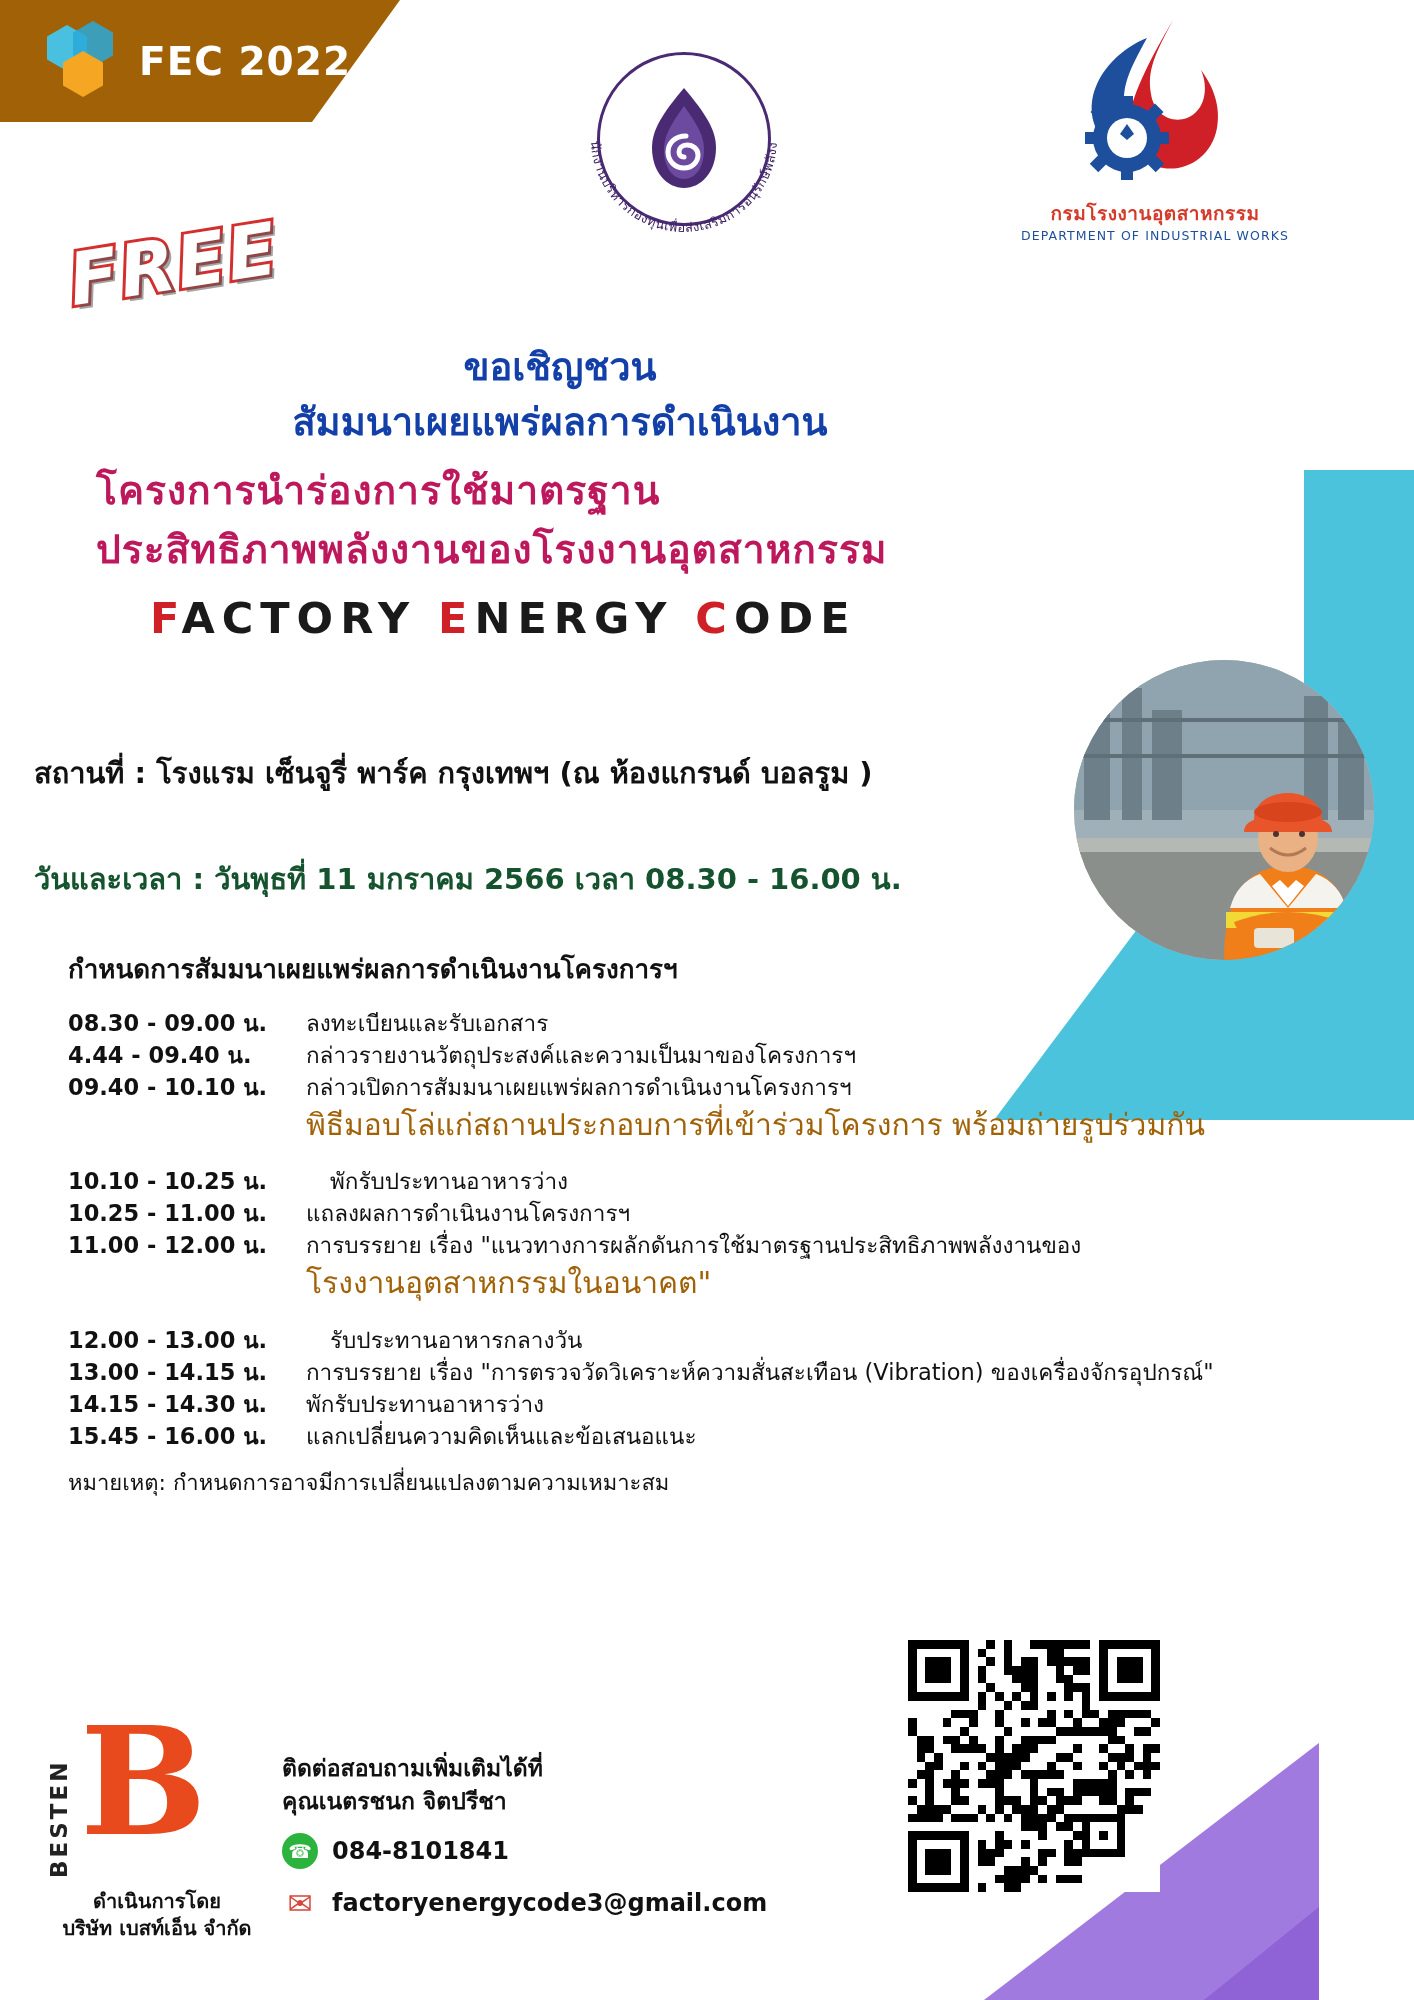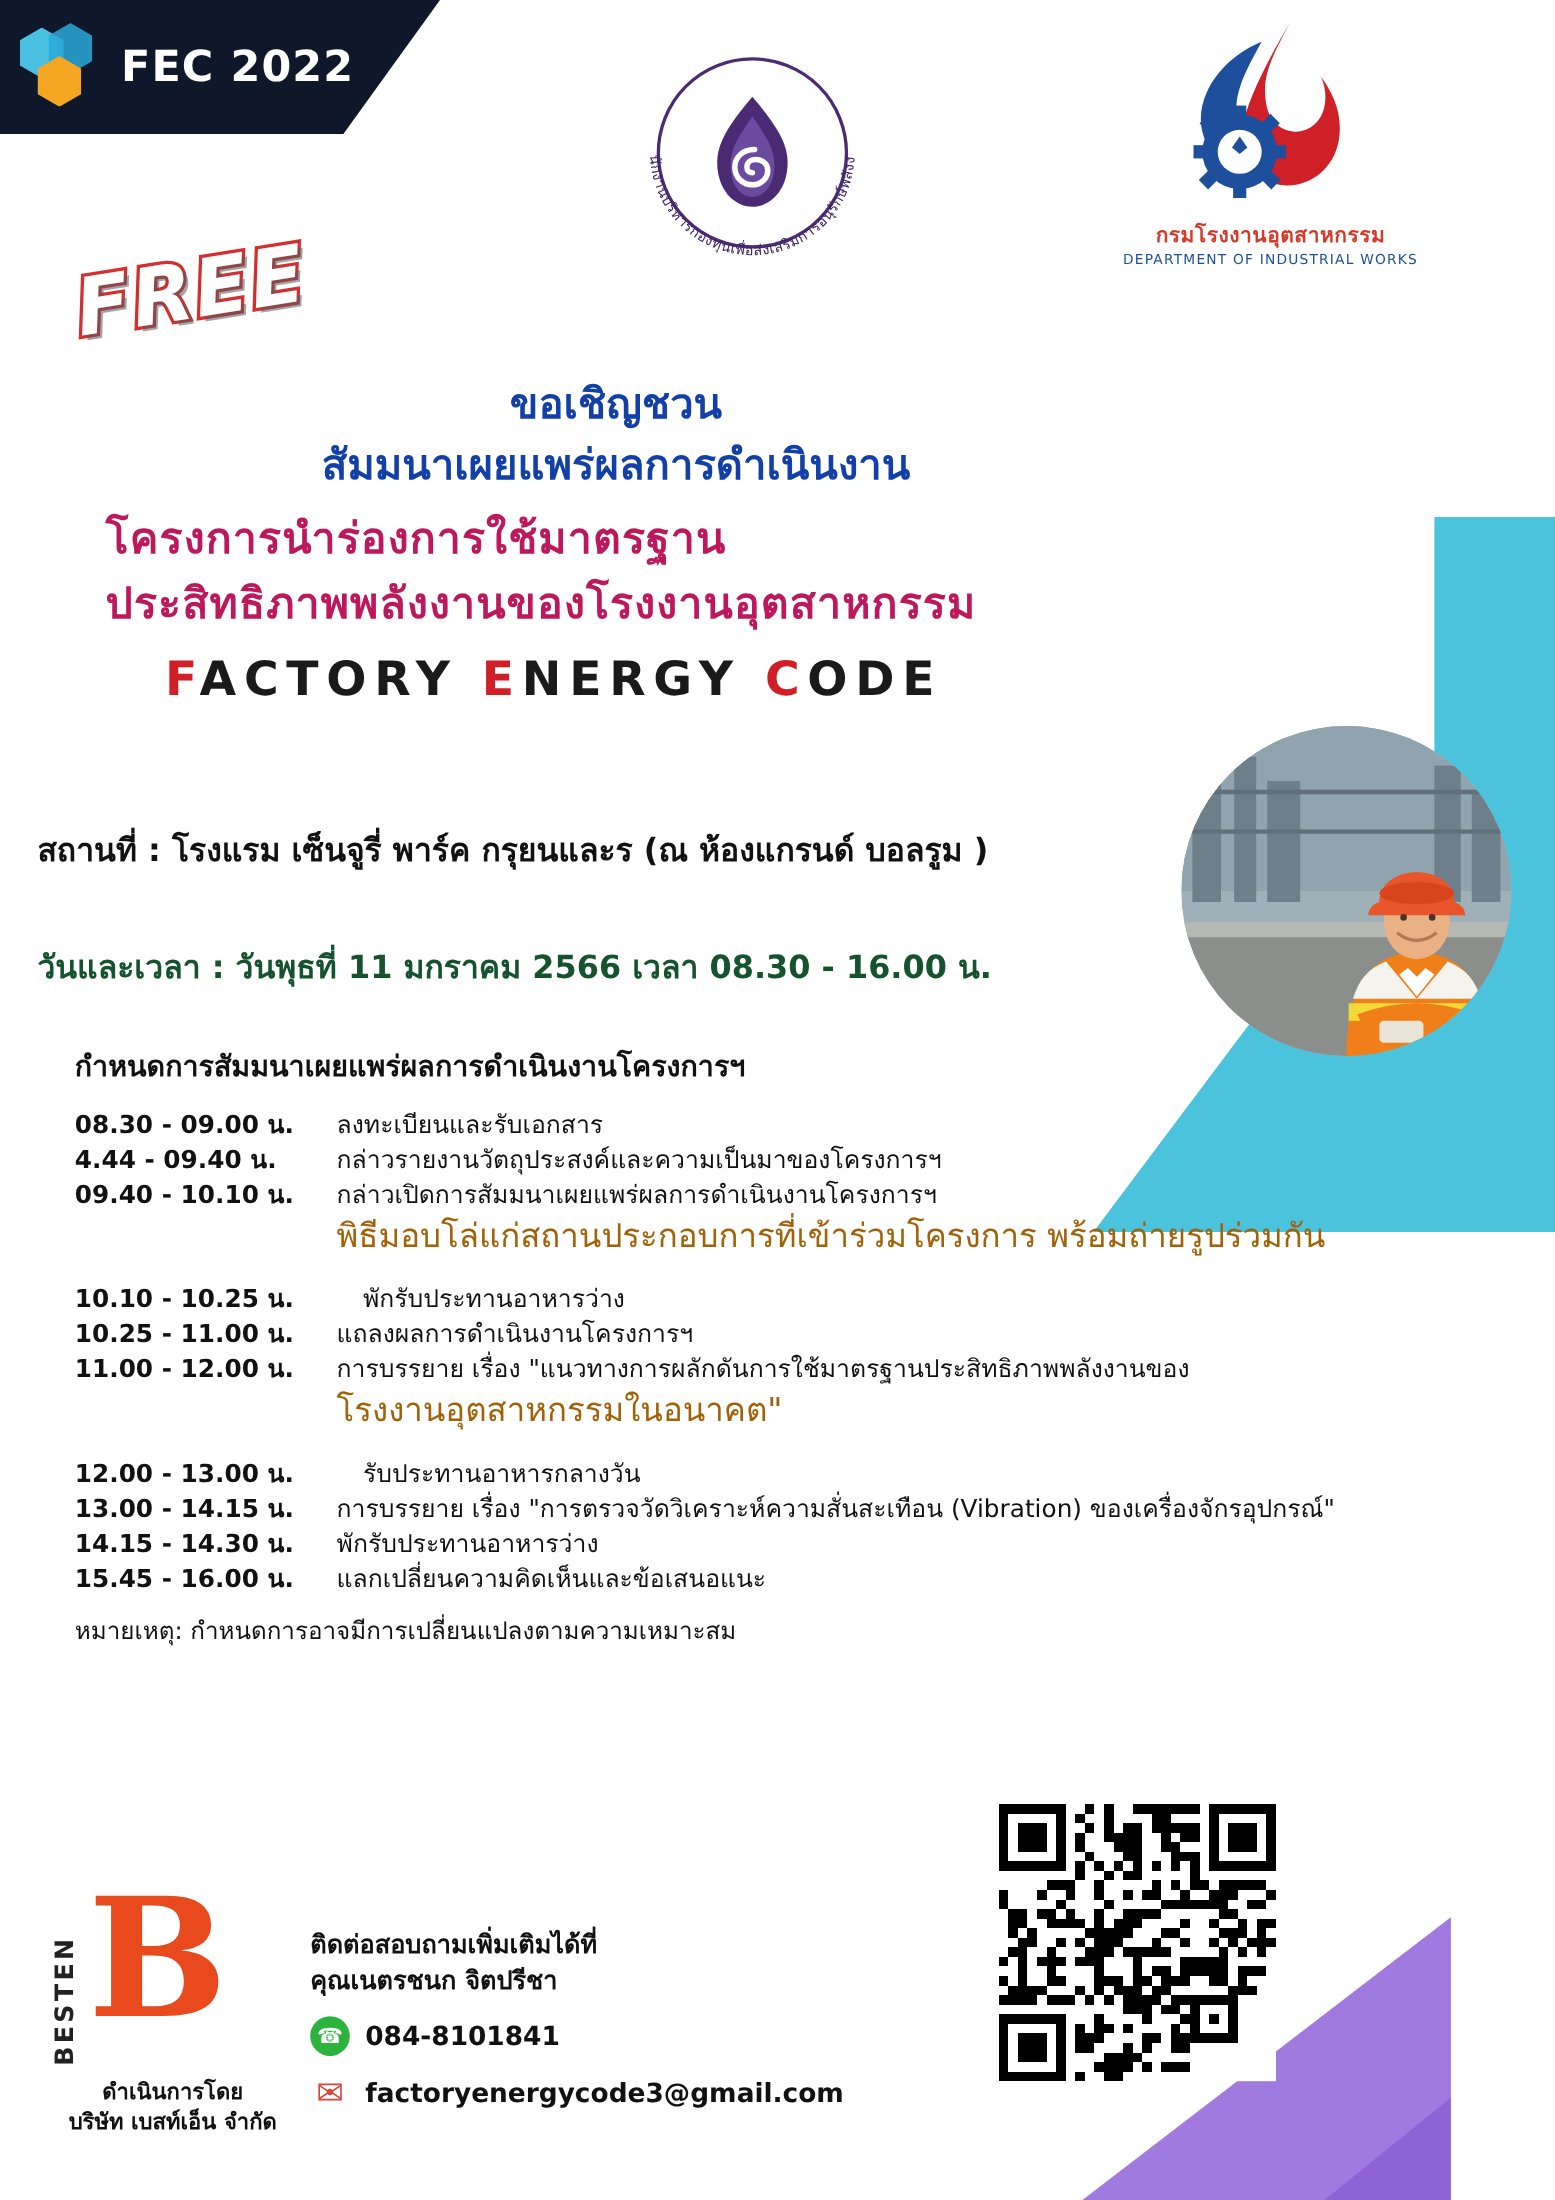--- a/index.html
+++ b/index.html
@@ -50,25 +50,26 @@
     width: 95px; height: 330px;
     background: #ffffff;
     z-index: 0;
   }
 
   
   .top-banner {
     position: absolute;
     top: 0; left: 0;
     width: 400px; height: 122px;
-    background: #0f172a;
+    background: #a16207;
     clip-path: polygon(0 0, 100% 0, 78% 100%, 0 100%);
     z-index: 3;
     display: flex;
     align-items: center;
+    padding-left: 29px;
   }
   .banner-logo {
     position: relative;
     width: 86px; height: 80px;
     margin-left: 18px;
     flex: none;
   }
   .hex {
     position: absolute;
     width: 40px; height: 46px;
@@ -459,21 +460,21 @@
       <path d="M196 188 q18 14 36 0" stroke="#b07a55" stroke-width="3" fill="none"></path>
       <circle cx="202" cy="174" r="3" fill="#4a332a"></circle>
       <circle cx="228" cy="174" r="3" fill="#4a332a"></circle>
 
       <path d="M160 262 q54 -20 108 0 q-6 22 -54 22 q-48 0 -54 -22 z" fill="#f07f1a"></path>
       <rect x="180" y="268" width="40" height="20" rx="4" fill="#e8e4d8"></rect>
     </g>
   </svg>
 </div>
 
-<div class="venue">สถานที่ : โรงแรม เซ็นจูรี่ พาร์ค กรุยนและร (ณ ห้องแกรนด์ บอลรูม )</div>
+<div class="venue">สถานที่ : โรงแรม เซ็นจูรี่ พาร์ค กรุงเทพฯ (ณ ห้องแกรนด์ บอลรูม )</div>
 <div class="datetime">วันและเวลา : วันพุธที่ 11 มกราคม 2566 เวลา 08.30 - 16.00 น.</div>
 
 <div class="agenda-title">กำหนดการสัมมนาเผยแพร่ผลการดำเนินงานโครงการฯ</div>
 <div class="agenda" id="agenda-list">
     <div class="ag-row">
       <div class="ag-time">08.30 - 09.00 น.</div>
       <div class="ag-desc">ลงทะเบียนและรับเอกสาร</div>
     </div>
     <div class="ag-row">
       <div class="ag-time">4.44 - 09.40 น.</div>

